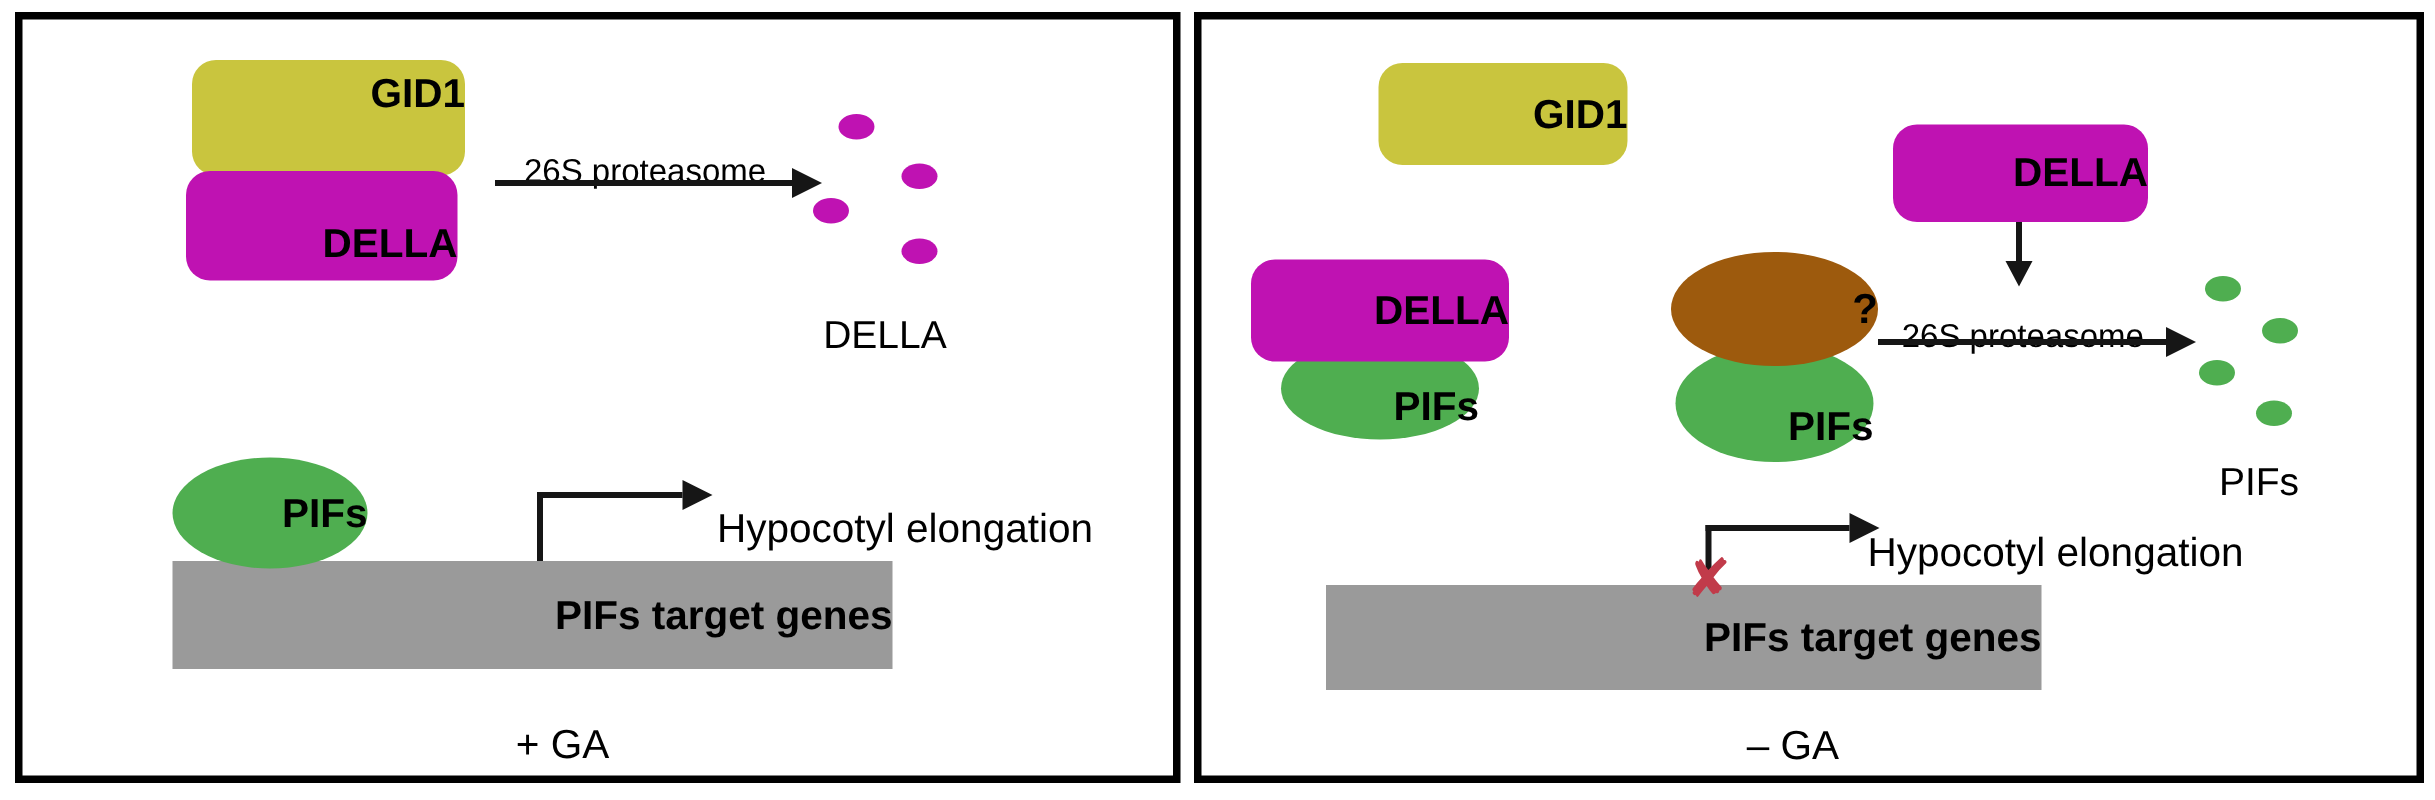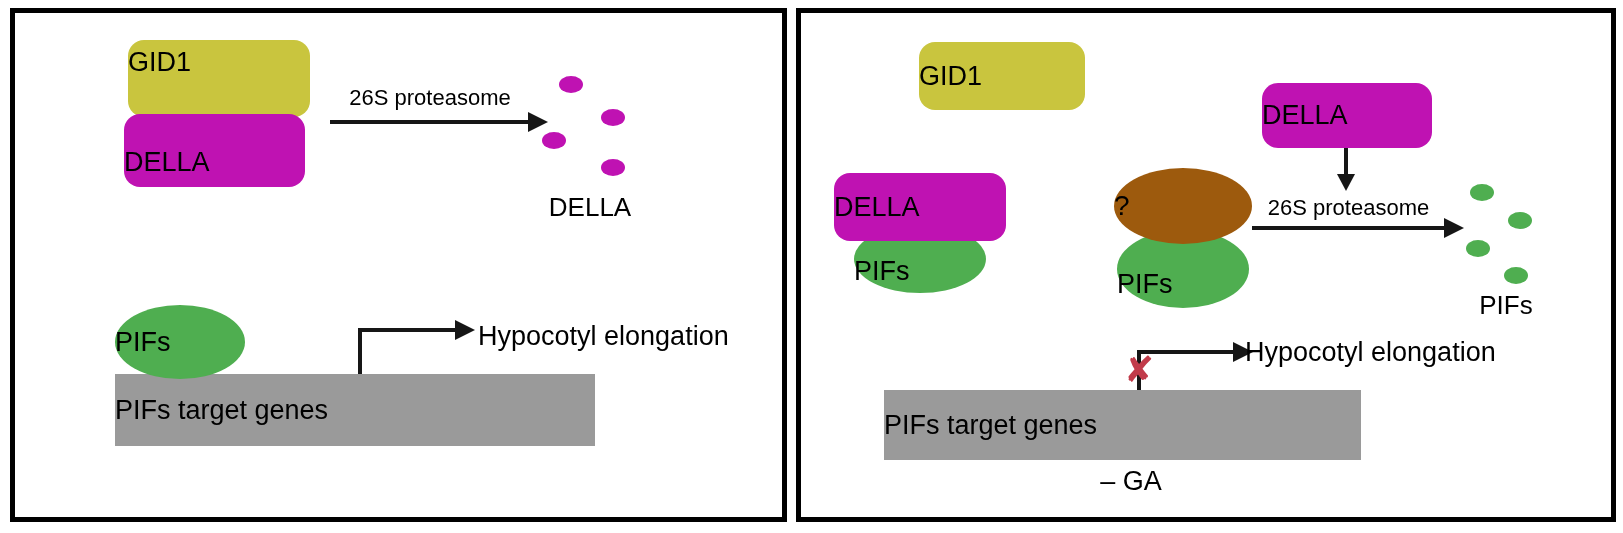--- a/index.html
+++ b/index.html
@@ -1,23 +1,23 @@
 <!DOCTYPE html>
 <html><head>
 <meta charset="utf-8">
 <style>
   * { box-sizing: border-box; margin: 0; padding: 0; }
   html, body { background: #ffffff; }
   body { font-family: "Liberation Sans", "DejaVu Sans", sans-serif; color: #000; }
   .figure { position: relative; width: 1623px; height: 533px; background: #fff; overflow: hidden; }
   .panel { position: absolute; border: 5px solid #000; background: #fff; }
-  .shape { position: absolute; display: flex; align-items: center; justify-content: flex-start; font-size: 27px; color: #000; }
+  .shape { position: absolute; display: flex; align-items: center; justify-content: flex-end; font-size: 27px; color: #000; font-weight: bold; }
   .rrect { border-radius: 16px; }
   .ellipse { border-radius: 50%; }
-  .label { position: absolute; color: #000; line-height: 1.15; white-space: nowrap; }
+  .label { position: absolute; color: #000; line-height: 1.15; white-space: nowrap; margin-top: 16px; }
   .line { position: absolute; background: #161616; }
   .ah-right { position: absolute; width: 0; height: 0;
               border-left: 20px solid #161616; border-top: 10px solid transparent; border-bottom: 10px solid transparent; }
   .ah-down { position: absolute; width: 0; height: 0;
              border-top: 17px solid #161616; border-left: 9px solid transparent; border-right: 9px solid transparent; }
   .dot { position: absolute; width: 24px; height: 17px; border-radius: 50%; }
   .dot.magenta { background: #bf12b2; }
   .dot.green { background: #4fae50; }
   .bg-yellow { background: #c9c53e; }
   .bg-magenta { background: #bf12b2; }
@@ -56,20 +56,21 @@
     </div>
     <div class="shape bg-gray" style="left:100px; top:361px; width:480px; height:72px; z-index:1;">
       <span>PIFs target genes</span>
     </div>
 
     <div class="line" style="left:343px; top:315px; width:4px; height:48px;"></div>
     <div class="line" style="left:343px; top:315px; width:97px; height:4px;"></div>
     <div class="ah-right" style="left:440px; top:307px;"></div>
     <div class="label" style="left:463px; top:308px; font-size:27px;">Hypocotyl elongation</div>
 
+    <div class="label" style="left:280px; top:452px; width:160px; text-align:center; font-size:27px;">+ GA</div>
   </section>
 
   <section class="panel" style="left:796px; top:8px; width:820px; height:514px;">
 
     <div class="shape rrect bg-yellow" style="left:118px; top:29px; width:166px; height:68px;">
       <span>GID1</span>
     </div>
 
     <div class="shape ellipse bg-green" style="left:53px; top:212px; width:132px; height:68px; z-index:1; align-items:flex-end; padding-bottom:6px;">
       <span>PIFs</span>
@@ -104,16 +105,16 @@
     <div class="shape bg-gray" style="left:83px; top:377px; width:477px; height:70px; z-index:1;">
       <span>PIFs target genes</span>
     </div>
 
     <div class="line" style="left:336px; top:337px; width:4px; height:40px;"></div>
     <div class="line" style="left:336px; top:337px; width:96px; height:4px;"></div>
     <div class="ah-right" style="left:432px; top:329px;"></div>
     <div class="label blocked-x" style="left:318px; top:336px; width:40px; text-align:center; font-size:36px; z-index:3;">✘</div>
     <div class="label" style="left:444px; top:324px; font-size:27px;">Hypocotyl elongation</div>
 
-    <div class="label" style="left:245px; top:453px; width:170px; text-align:center; font-size:27px;">– GA</div>
+    <div class="label" style="left:255px; top:453px; width:170px; text-align:right; font-size:27px;">– GA</div>
   </section>
 
 </div>
 
 </body></html>

